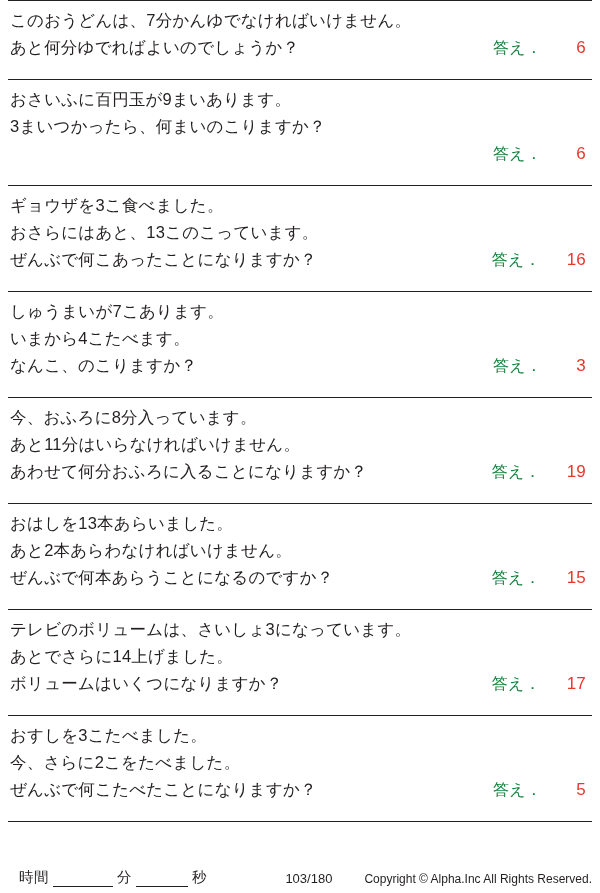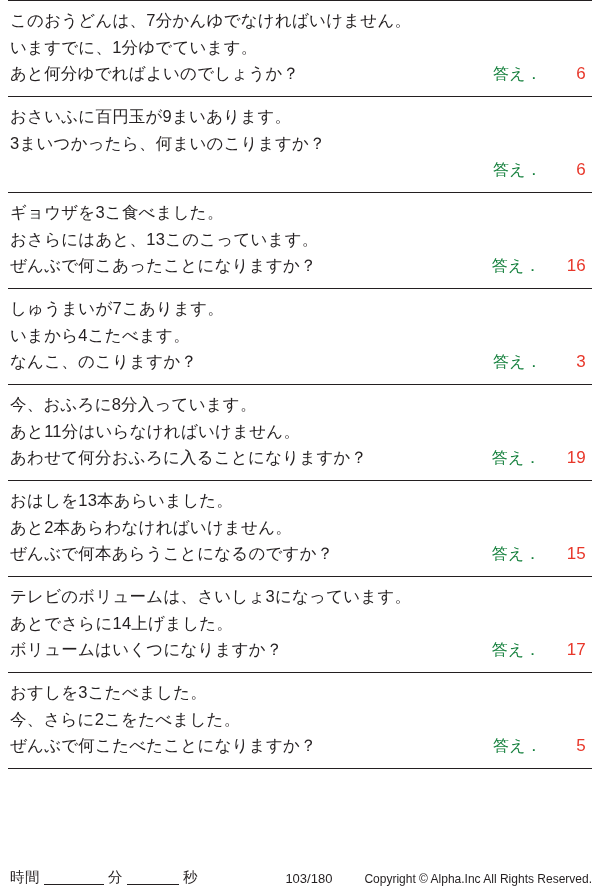--- a/index.html
+++ b/index.html
@@ -17,21 +17,21 @@
   }
   .sheet {
     width: 600px;
     height: 893px;
     box-sizing: border-box;
     padding: 0 8px;
     position: relative;
   }
   .problem {
     border-bottom: 1px solid #231f20;
-    padding: 6px 0 8px 0;
+    padding: 6px 0 18px 0;
   }
   .problem:first-child {
     border-top: 1px solid #231f20;
   }
   .line {
     display: flex;
     align-items: baseline;
     justify-content: space-between;
     font-size: 16.5px;
     line-height: 1.62;
@@ -71,22 +71,22 @@
     position: absolute;
     left: 8px;
     right: 8px;
     bottom: 6px;
     display: flex;
     align-items: flex-end;
     font-size: 14px;
   }
   .footer-left {
     display: flex;
-    align-items: center;
-    margin-left: 2px;
+    align-items: flex-end;
+    margin-left: 11px;
   }
   .foot-label {
     font-size: 14.5px;
     letter-spacing: 0.5px;
   }
   .blank-line {
     display: inline-block;
     width: 60px;
     border-bottom: 1px solid #231f20;
     height: 13px;
@@ -113,23 +113,20 @@
   }
 </style>
 </head>
 <body>
 
 <div class="sheet">
   <div id="problems">
       <div class="problem">
         <div class="line">
           <span class="text">このおうどんは、7分かんゆでなければいけません。</span>
-        </div>
-        <div class="line">
-          <span class="text">いますでに、1分ゆでています。</span>
         </div>
         <div class="line">
           <span class="text">あと何分ゆでればよいのでしょうか？</span>
           <div class="answer-slot">
             <span class="answer-label">答え．</span>
             <span class="answer-value">6</span>
           </div>
         </div>
       </div>
       <div class="problem">

